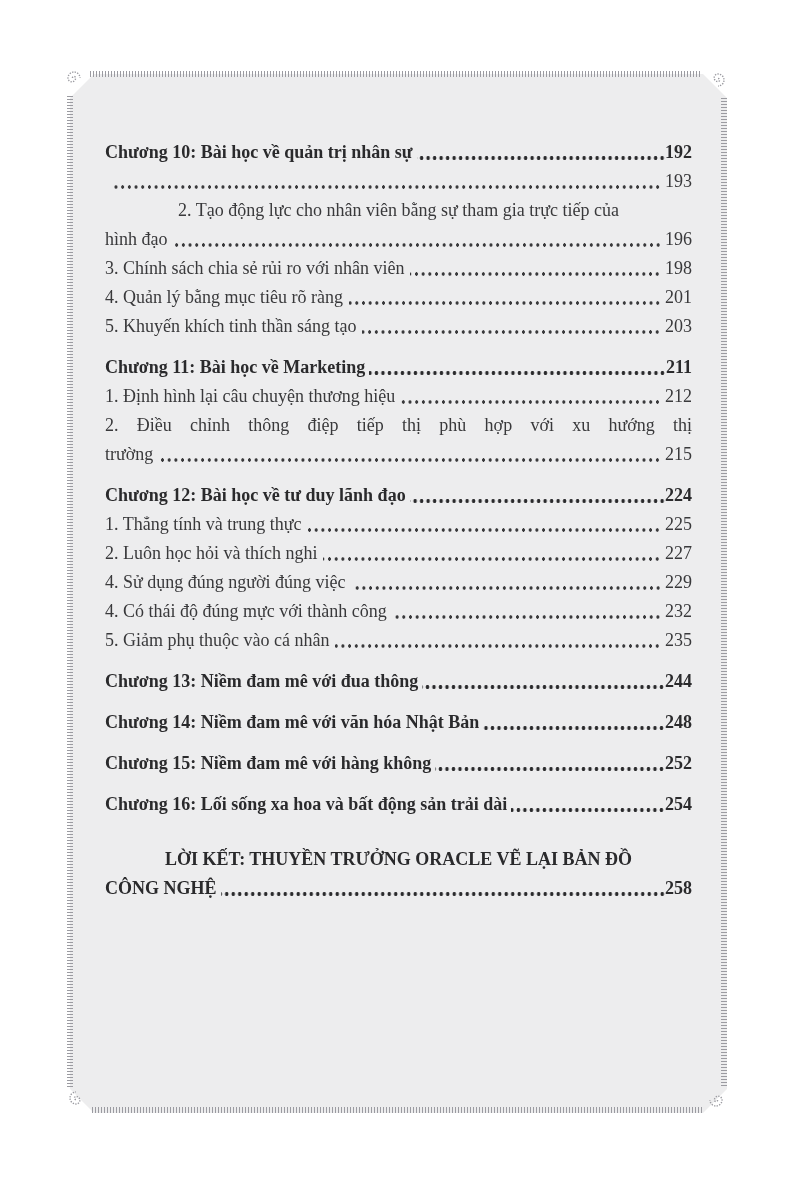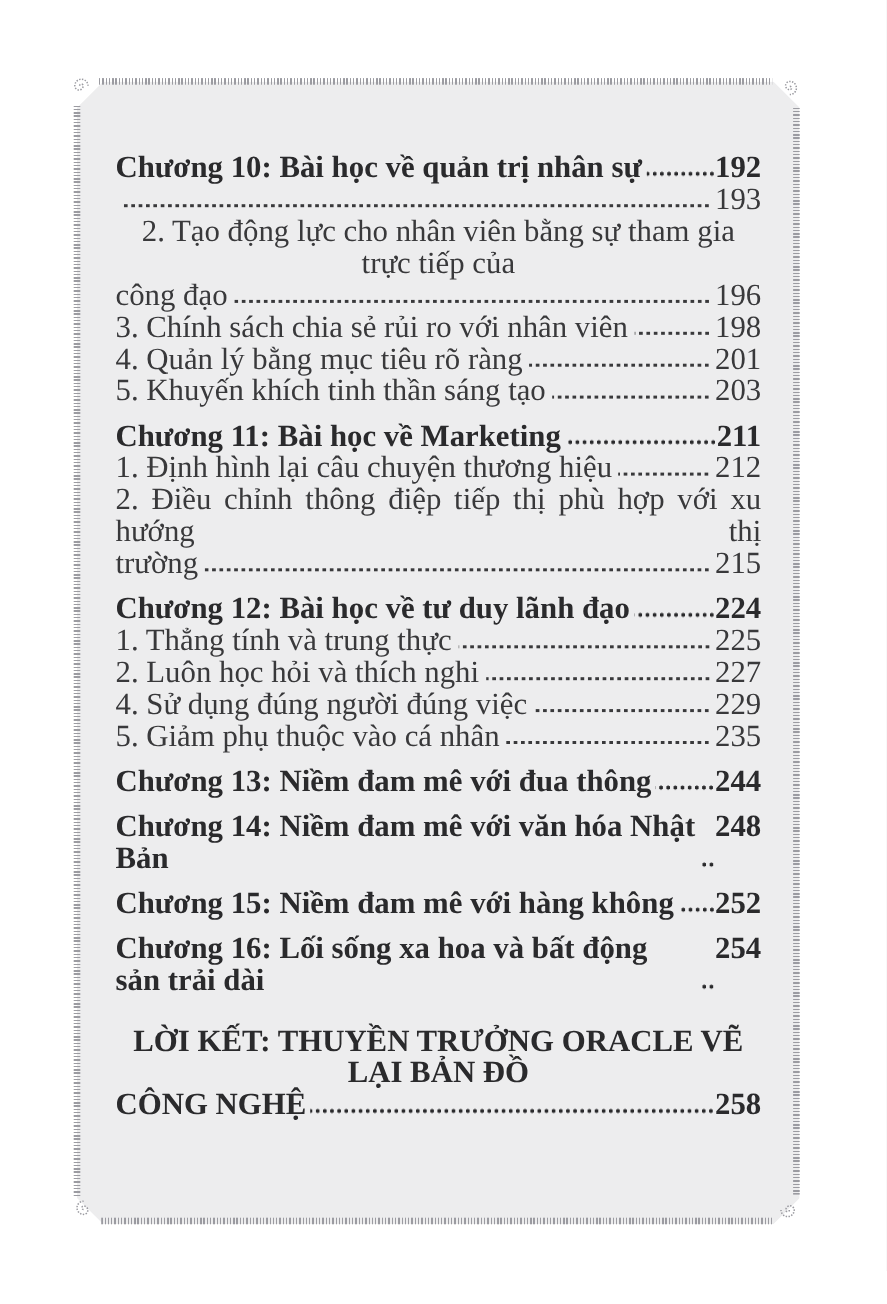--- a/index.html
+++ b/index.html
@@ -44,21 +44,21 @@
   .corner.tl { left: 62px;  top: 66px; }
   .corner.tr { left: 706px; top: 68px;   transform: rotate(90deg); }
   .corner.br { left: 704px; top: 1088px; transform: rotate(180deg); }
   .corner.bl { left: 64px;  top: 1086px; transform: rotate(270deg); }
 
   .toc {
     position: absolute;
     left: 105px; top: 138px;
     width: 587px;
     color: var(--ink);
-    font-size: 28px;
+    font-size: 18px;
     line-height: 29px;
   }
   .entry.chapter, .entry.conclusion {
     font-weight: bold;
     color: var(--ink-bold);
   }
   .entry.chapter:not(:first-child) { margin-top: 12px; }
   .entry.conclusion { margin-top: 26px; }
   .wrap-line { text-align: center; }
   .item .wrap-line.stretch { text-align: justify; text-align-last: justify; }
@@ -121,21 +121,21 @@
     <div class="row">
       <span class="leader"></span>
       <span class="num">193</span>
     </div>
   </div>
       <div class="entry item">
     <div class="wrapped">
           <div class="wrap-line">2. Tạo động lực cho nhân viên bằng sự tham gia trực tiếp của</div>
         </div>
     <div class="row">
-      <span class="text">công đạo</span>
+      <span class="text">hình đạo</span>
       <span class="leader"></span>
       <span class="num">196</span>
     </div>
   </div>
       <div class="entry item">
 
     <div class="row">
       <span class="text">3. Chính sách chia sẻ rủi ro với nhân viên</span>
       <span class="leader"></span>
       <span class="num">198</span>
@@ -206,20 +206,28 @@
       <span class="leader"></span>
       <span class="num">227</span>
     </div>
   </div>
       <div class="entry item">
 
     <div class="row">
       <span class="text">4. Sử dụng đúng người đúng việc</span>
       <span class="leader"></span>
       <span class="num">229</span>
+    </div>
+  </div>
+      <div class="entry item">
+
+    <div class="row">
+      <span class="text">4. Có thái độ đúng mực với thành công</span>
+      <span class="leader"></span>
+      <span class="num">232</span>
     </div>
   </div>
       <div class="entry item">
 
     <div class="row">
       <span class="text">5. Giảm phụ thuộc vào cá nhân</span>
       <span class="leader"></span>
       <span class="num">235</span>
     </div>
   </div>

